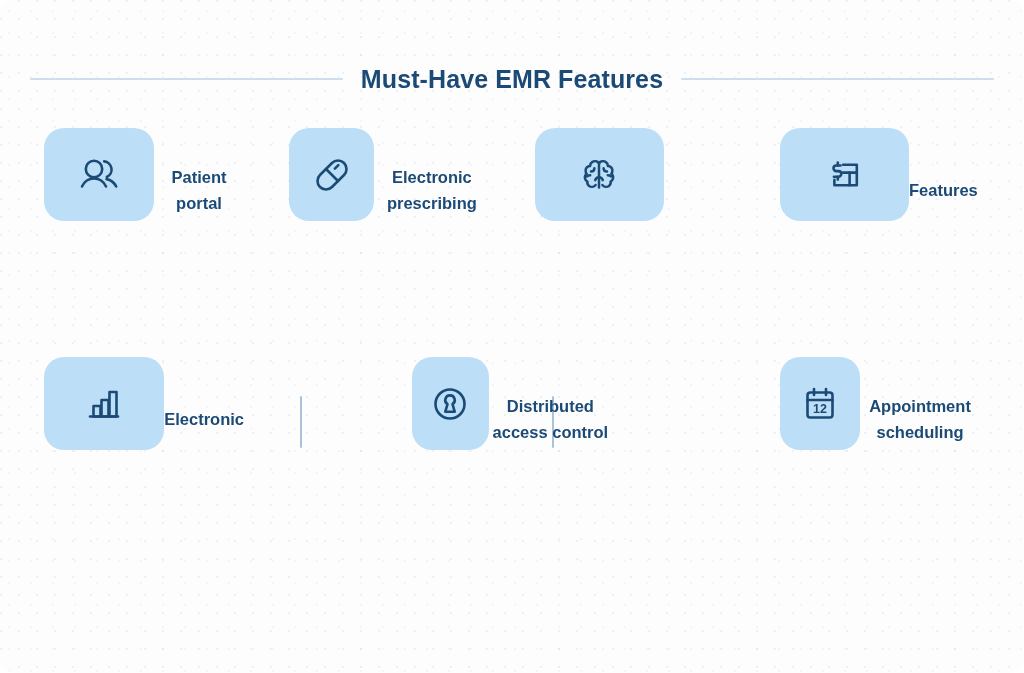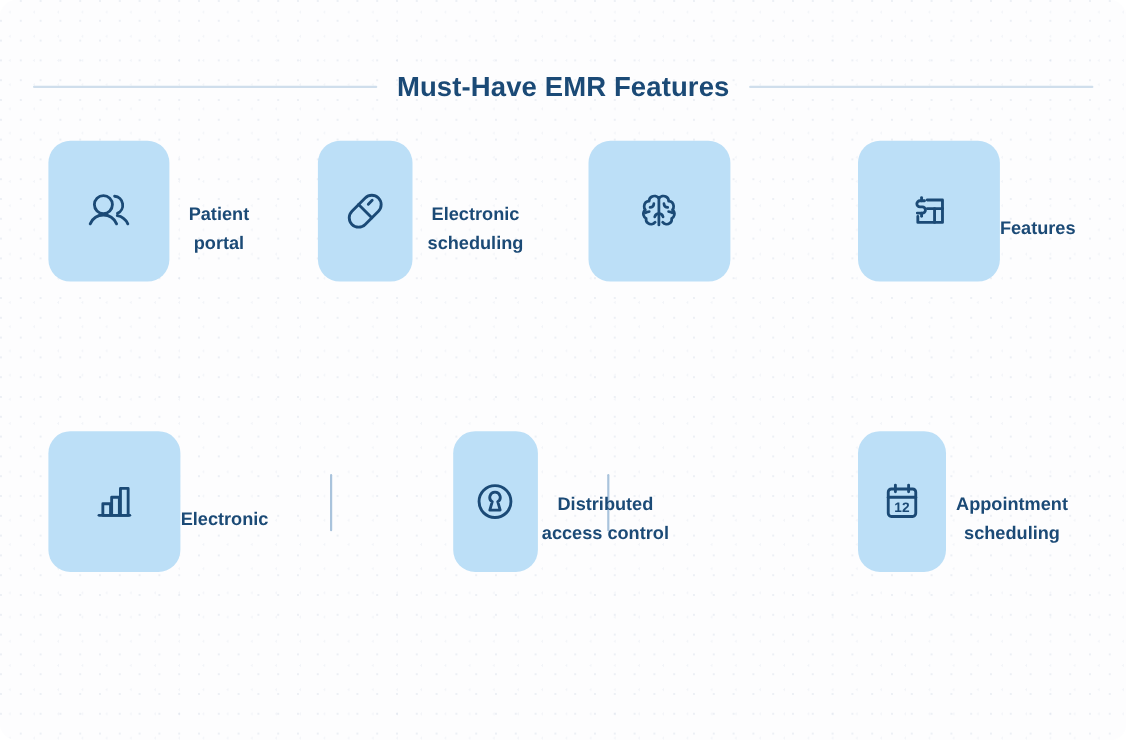--- a/index.html
+++ b/index.html
@@ -73,21 +73,21 @@
   .cell {
     width: 200px;
     display: flex;
     flex-direction: row;
     align-items: center;
     position: relative;
   }
 
   .tile {
     width: 129px;
-    height: 128px;
+    height: 93px;
     border-radius: 20px;
     background: #bcdff7;
     display: flex;
     align-items: center;
     justify-content: center;
   }
   .tile svg {
     display: block;
   }
 
@@ -152,21 +152,21 @@
           <span>
             <svg width="54" height="54" viewBox="0 0 54 54" fill="none" stroke="#1b4a76" stroke-width="2.6" stroke-linecap="round" stroke-linejoin="round">
               <g transform="rotate(-45 27 27)">
                 <rect x="10" y="18.5" width="34" height="17" rx="8.5"></rect>
                 <line x1="27" y1="18.5" x2="27" y2="35.5"></line>
                 <line x1="33.5" y1="24.5" x2="38.5" y2="24.5"></line>
               </g>
             </svg>
           </span>
         </div>
-        <div class="cell-label">Electronic scheduling</div>
+        <div class="cell-label">Electronic prescribing</div>
       </div>
 
       <div class="cell">
         <div class="tile">
           <span>
             <svg width="54" height="54" viewBox="0 0 54 54" fill="none" stroke="#1b4a76" stroke-width="2.5" stroke-linecap="round" stroke-linejoin="round">
               <path d="M27 14.5v25"></path>
               <path d="M27 15.2c-1.6-2-4.4-2.6-6.6-1.3-1.5.9-2.3 2.4-2.3 4-2.4.2-4.3 2.1-4.5 4.5-.1 1.3.3 2.5 1.1 3.4-1.4 1.1-2.1 2.9-1.7 4.7.3 1.4 1.2 2.5 2.4 3.1-.3 1.6.3 3.3 1.7 4.3 2 1.5 4.9 1.1 6.5-.9"></path>
               <path d="M27 15.2c1.6-2 4.4-2.6 6.6-1.3 1.5.9 2.3 2.4 2.3 4 2.4.2 4.3 2.1 4.5 4.5.1 1.3-.3 2.5-1.1 3.4 1.4 1.1 2.1 2.9 1.7 4.7-.3 1.4-1.2 2.5-2.4 3.1.3 1.6-.3 3.3-1.7 4.3-2 1.5-4.9 1.1-6.5-.9"></path>
               <path d="M22.4 20.2c0 2-1.5 3.4-3.4 3.4"></path>

